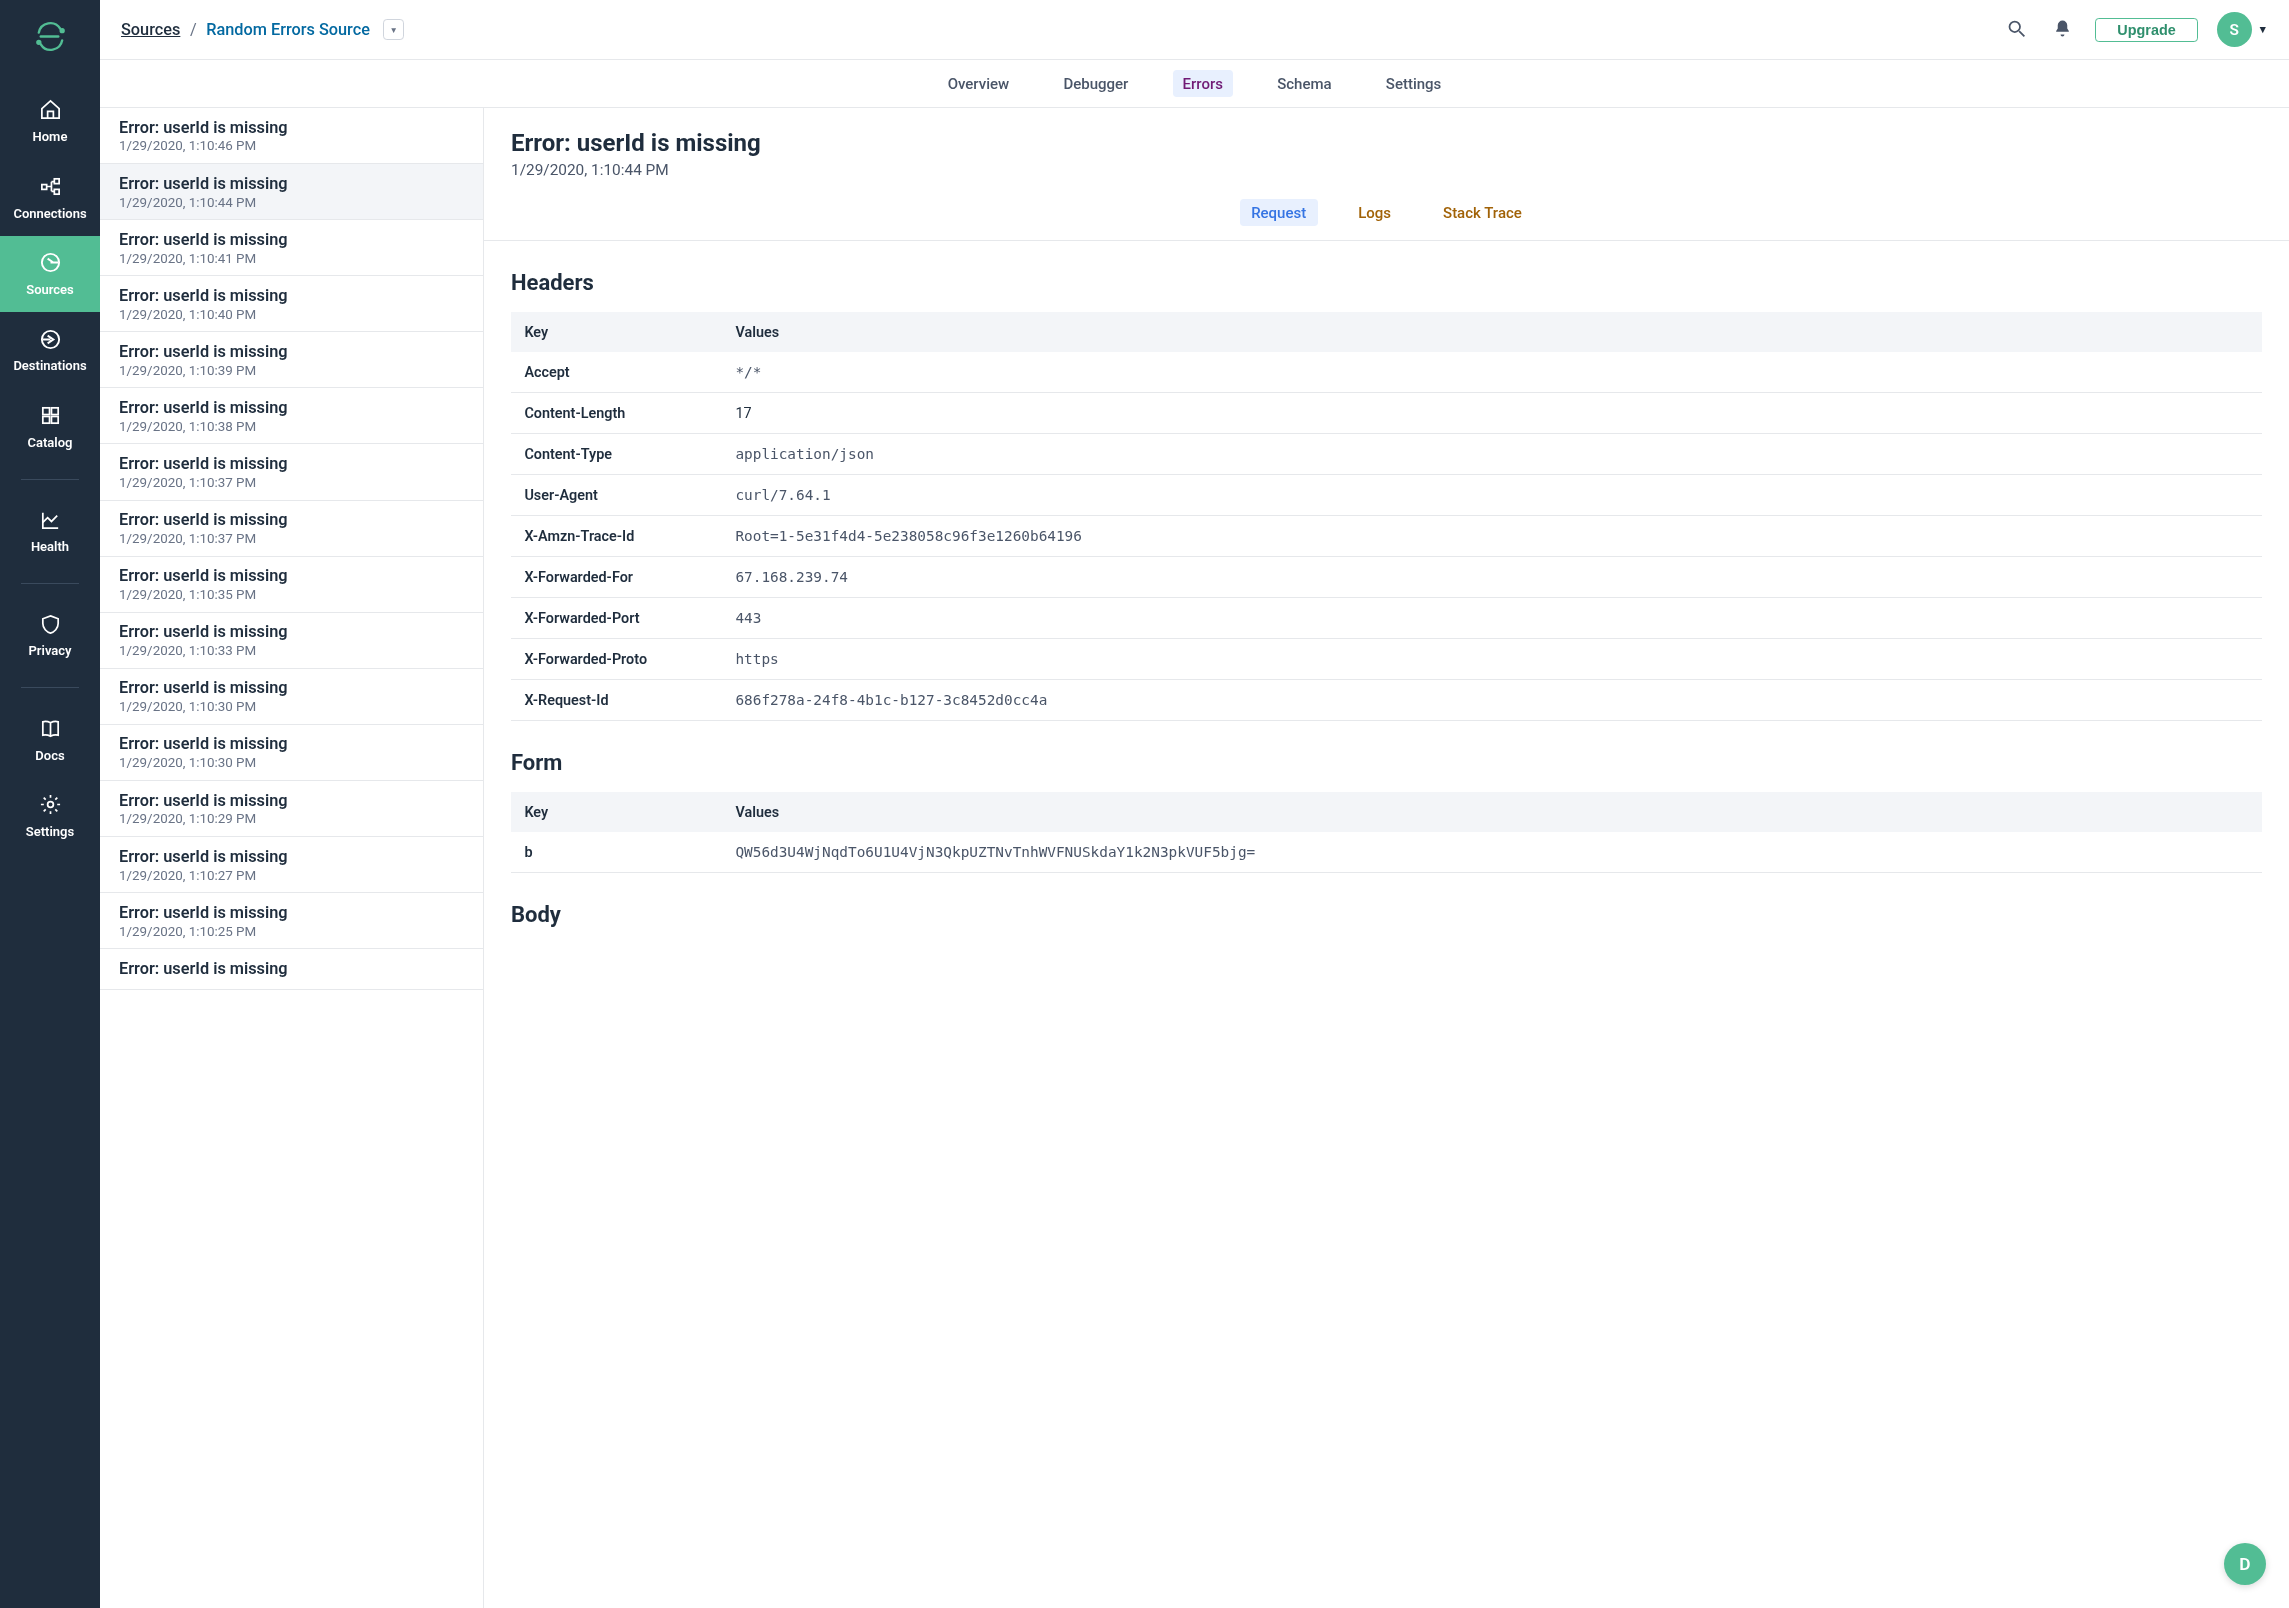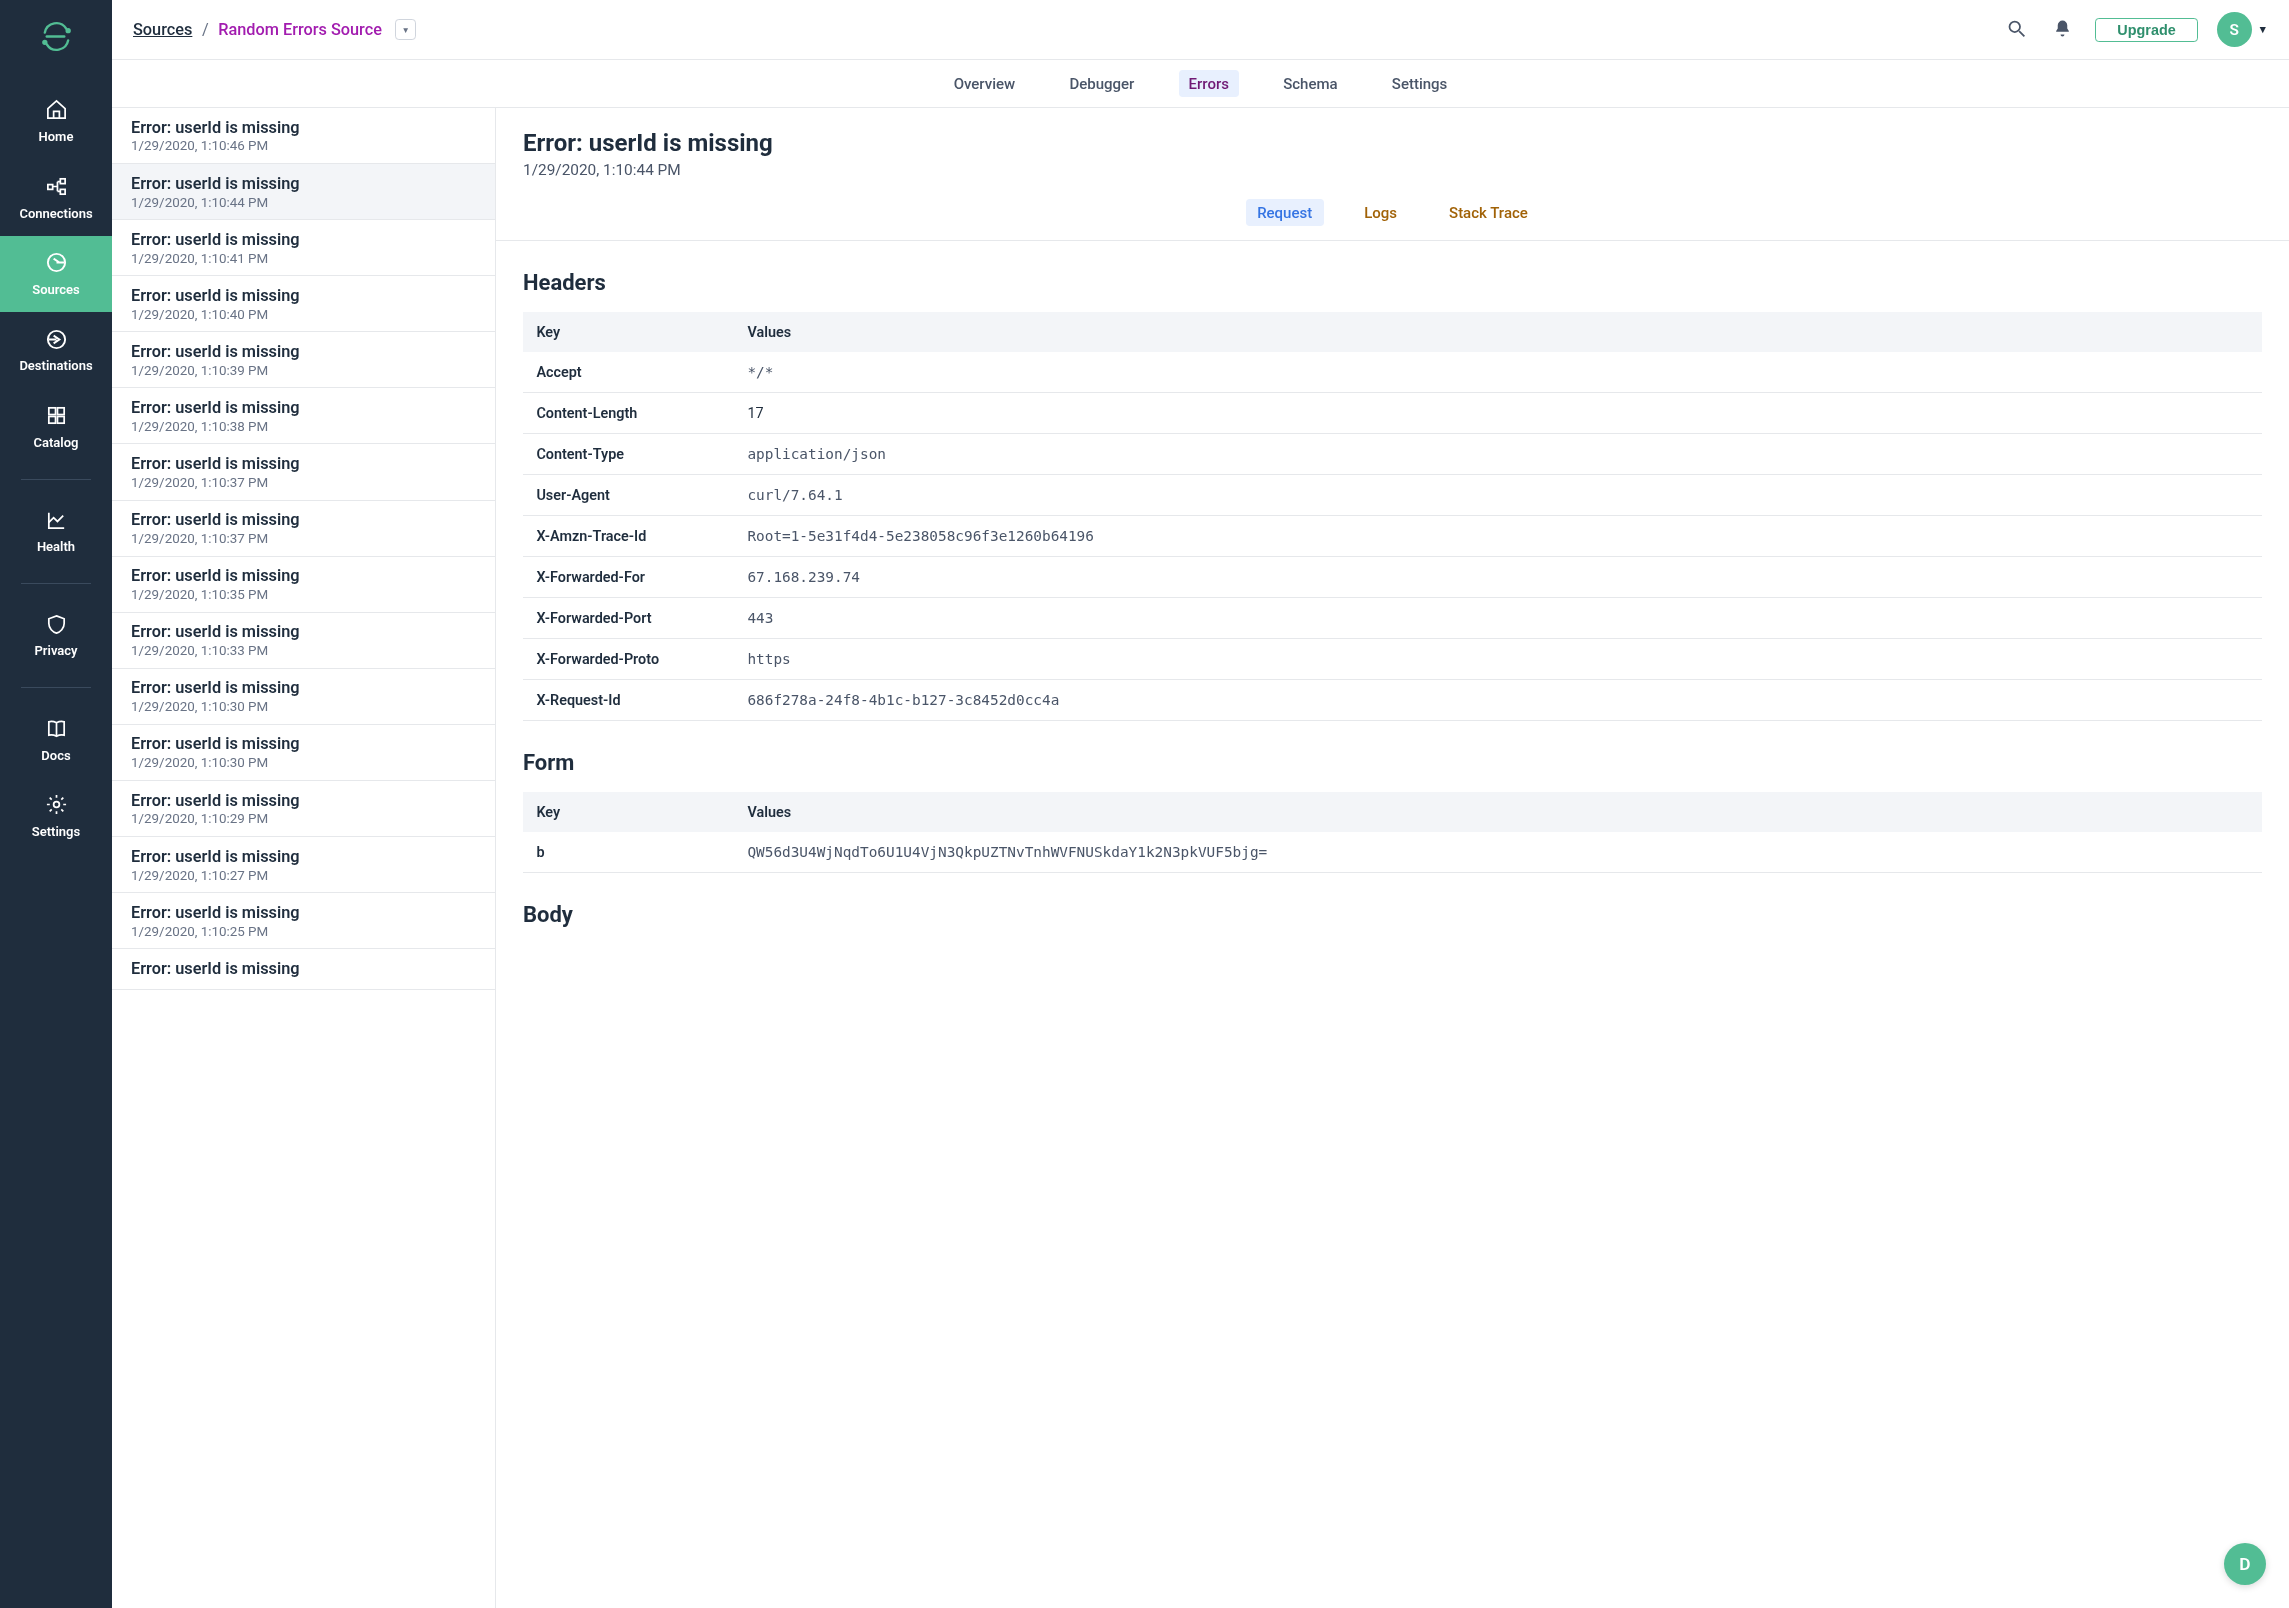--- a/index.html
+++ b/index.html
@@ -1,35 +1,35 @@
 <!DOCTYPE html>
 <html><head>
 <meta charset="utf-8">
 <style>
 * { margin: 0; padding: 0; box-sizing: border-box; }
 body { font-family: -apple-system, BlinkMacSystemFont, "Segoe UI", Roboto, sans-serif; color: #1f2d3d; background: #fff; font-size: 13.4px; }
 .app { display: flex; height: 100vh; overflow: hidden; }
 
 
-.sidebar { width: 112px; background: #1f2d3d; color: #fff; flex-shrink: 0; display: flex; flex-direction: column; overflow-y: auto; }
+.sidebar { width: 100px; background: #1f2d3d; color: #fff; flex-shrink: 0; display: flex; flex-direction: column; overflow-y: auto; }
 .sidebar-logo { padding: 19px 0 29px; display: flex; justify-content: center; }
 .sidebar-nav { display: flex; flex-direction: column; }
 .nav-item { display: flex; flex-direction: column; align-items: center; padding: 15.4px 3.8px; cursor: pointer; color: #fff; font-size: 13px; font-weight: 600; }
 .nav-item.active { background: #52bd94; }
 .nav-item .icon { margin-bottom: 7.7px; }
 .nav-divider { height: 1px; background: #3a4a5d; margin: 13.4px 21px; }
 
 
 .main { flex: 1; display: flex; flex-direction: column; overflow: hidden; }
 
 
 .topbar { height: 60px; border-bottom: 1px solid #e6e8eb; display: flex; align-items: center; padding: 0 21px; flex-shrink: 0; }
 .breadcrumbs { display: flex; align-items: center; gap: 9.6px; font-size: 16.3px; }
 .breadcrumbs a { color: #1f2d3d; text-decoration: underline; font-weight: 500; }
-.breadcrumbs .current { color: #a21caf; font-weight: 500; }
+.breadcrumbs .current { color: #0369a1; font-weight: 500; }
 .breadcrumbs .sep { color: #697386; }
 .dropdown-caret { width: 21px; height: 21px; border: 1px solid #d0d5dd; border-radius: 3.8px; display: inline-flex; align-items: center; justify-content: center; margin-left: 3.8px; font-size: 9.6px; color: #697386; cursor: pointer; }
 .topbar-right { margin-left: auto; display: flex; align-items: center; gap: 19px; }
 .icon-btn { width: 27px; height: 27px; display: inline-flex; align-items: center; justify-content: center; cursor: pointer; color: #4a5568; }
 .upgrade-btn { border: 1.4px solid #52bd94; color: #2f8f6d; background: #fff; padding: 3px 21px; border-radius: 3.8px; font-weight: 600; font-size: 14.4px; cursor: pointer; }
 .avatar { width: 35px; height: 35px; border-radius: 50%; background: #52bd94; color: #fff; display: inline-flex; align-items: center; justify-content: center; font-weight: 600; font-size: 15.4px; }
 .avatar-wrap { display: flex; align-items: center; gap: 5.8px; cursor: pointer; }
 
 
 .tabs-row { height: 48px; border-bottom: 1px solid #e6e8eb; display: flex; justify-content: center; align-items: center; gap: 35px; flex-shrink: 0; }

